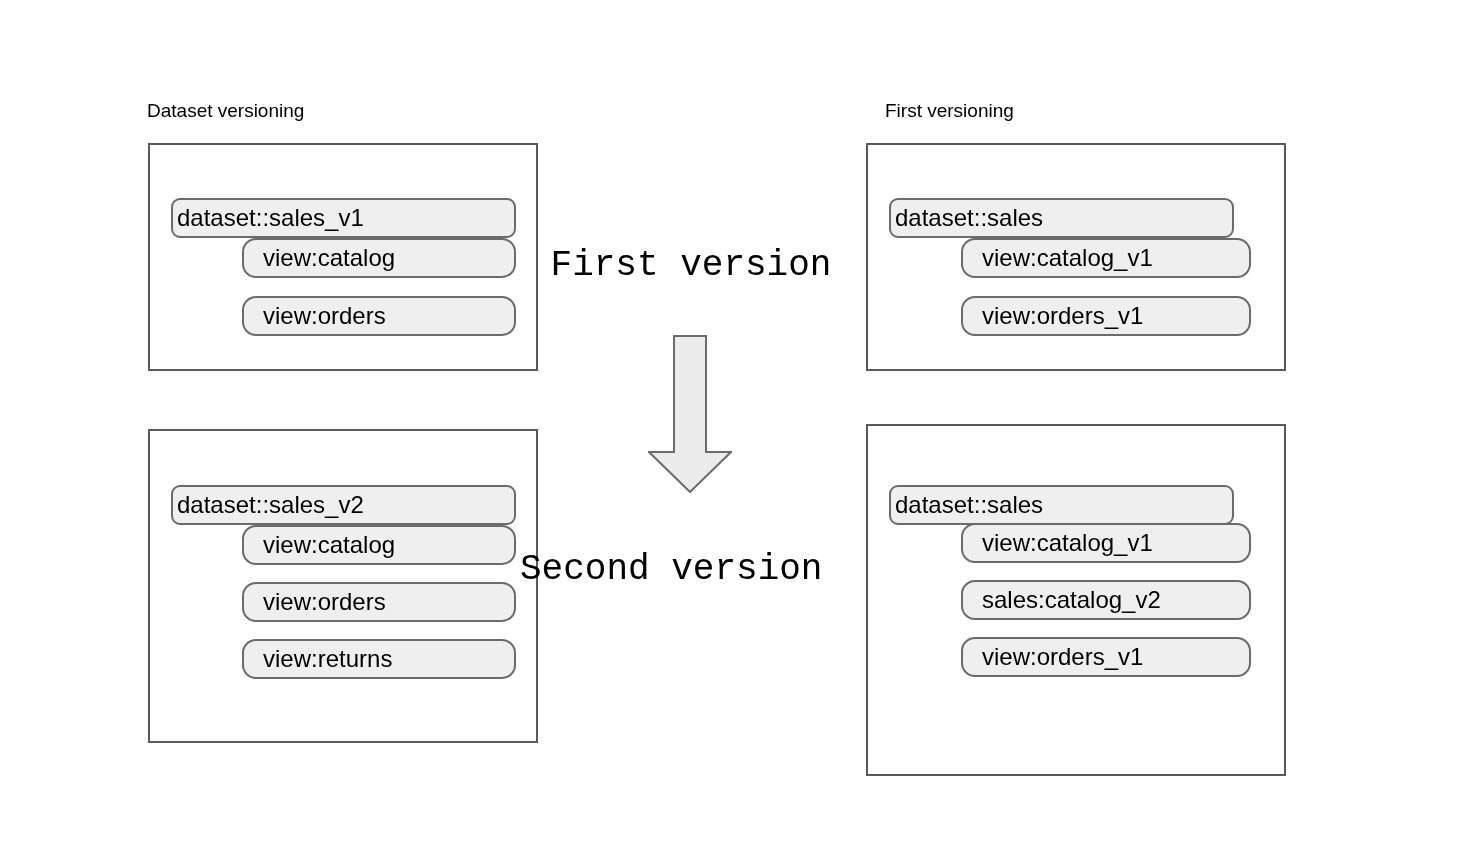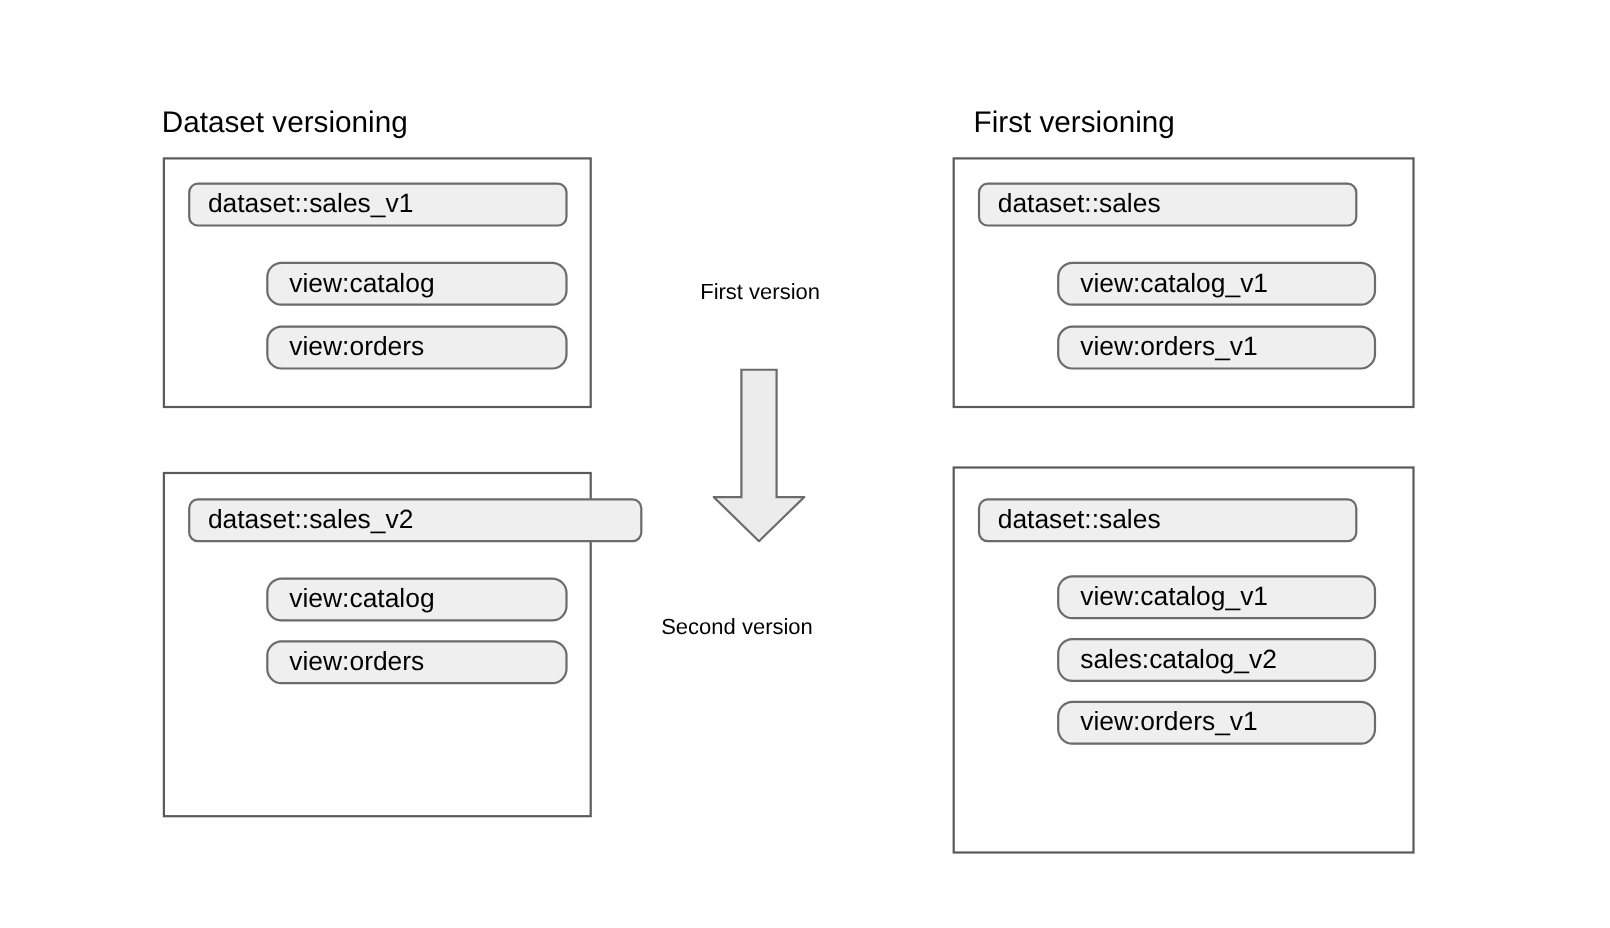--- a/index.html
+++ b/index.html
@@ -16,21 +16,21 @@
     position: relative;
     width: 1464px;
     height: 844px;
     background: #ffffff;
     overflow: hidden;
   }
 
   
   .col-title {
     position: absolute;
-    font-size: 27px;
+    font-size: 19px;
     line-height: 30px;
     color: #000000;
     white-space: nowrap;
   }
   #title-dataset { left: 147px; top: 96px; }
   #title-view    { left: 885px; top: 96px; }
 
   
   .group-box {
     position: absolute;
@@ -51,30 +51,30 @@
     background: #efefef;
     border: 2px solid #6b6b6b;
     border-radius: 9px;
     display: flex;
     align-items: center;
     font-size: 24px;
     line-height: 26px;
     color: #000000;
     white-space: nowrap;
   }
-  .pill.dataset-pill { padding-left: 16px; }
+  .pill.dataset-pill { padding-left: 4px; margin-top: 32px; }
   .pill.view-pill    { padding-left: 19px; border-radius: 14px; }
 
   
   #group-dataset-v1 .dataset-pill { left: 21px; top: 21px; width: 345px; }
   #group-dataset-v1 .view-pill    { left: 92px; width: 274px; }
   #group-dataset-v1 .view-pill.v-0 { top: 93px; }
   #group-dataset-v1 .view-pill.v-1 { top: 151px; }
 
-  #group-dataset-v2 .dataset-pill { left: 21px; top: 22px; width: 413px; }
+  #group-dataset-v2 .dataset-pill { left: 21px; top: 22px; width: 345px; }
   #group-dataset-v2 .view-pill    { left: 92px; width: 274px; }
   #group-dataset-v2 .view-pill.v-0 { top: 94px; }
   #group-dataset-v2 .view-pill.v-1 { top: 151px; }
   #group-dataset-v2 .view-pill.v-2 { top: 208px; }
 
   
   #group-view-v1 .dataset-pill { left: 21px; top: 21px; width: 345px; }
   #group-view-v1 .view-pill    { left: 93px; width: 290px; }
   #group-view-v1 .view-pill.v-0 { top: 93px; }
   #group-view-v1 .view-pill.v-1 { top: 151px; }
@@ -82,25 +82,26 @@
   #group-view-v2 .dataset-pill { left: 21px; top: 27px; width: 345px; }
   #group-view-v2 .view-pill    { left: 93px; width: 290px; }
   #group-view-v2 .view-pill.v-0 { top: 97px; }
   #group-view-v2 .view-pill.v-1 { top: 154px; }
   #group-view-v2 .view-pill.v-2 { top: 211px; }
   #group-view-v2 .view-pill.v-3 { top: 268px; }
 
   
   .center-label {
     position: absolute;
-    font-size: 20px;
+    font-size: 36px;
     line-height: 30px;
     color: #000000;
     white-space: nowrap;
     text-align: center;
+    font-family: Liberation Mono, monospace;
   }
   #label-first  { left: 541px; top: 251px; width: 300px; }
   #label-second { left: 520px; top: 555px; width: 300px; }
 
   #flow-arrow {
     position: absolute;
     left: 648px;
     top: 335px;
     width: 84px;
     height: 158px;
@@ -116,20 +117,21 @@
   <div class="group-box" id="group-dataset-v1">
     <div class="pill dataset-pill">dataset::sales_v1</div>
     <div class="pill view-pill v-0">view:catalog</div>
     <div class="pill view-pill v-1">view:orders</div>
   </div>
 
   <div class="group-box" id="group-dataset-v2">
     <div class="pill dataset-pill">dataset::sales_v2</div>
     <div class="pill view-pill v-0">view:catalog</div>
     <div class="pill view-pill v-1">view:orders</div>
+    <div class="pill view-pill v-2">view:returns</div>
   </div>
 
   <div class="center-label" id="label-first">First version</div>
 
   <svg id="flow-arrow" viewBox="0 0 84 158" xmlns="http://www.w3.org/2000/svg">
     <polygon points="26,1 58,1 58,117 83,117 42,157 1,117 26,117" fill="#ececec" stroke="#6b6b6b" stroke-width="2" stroke-linejoin="miter"></polygon>
   </svg>
 
   <div class="center-label" id="label-second">Second version</div>
 

